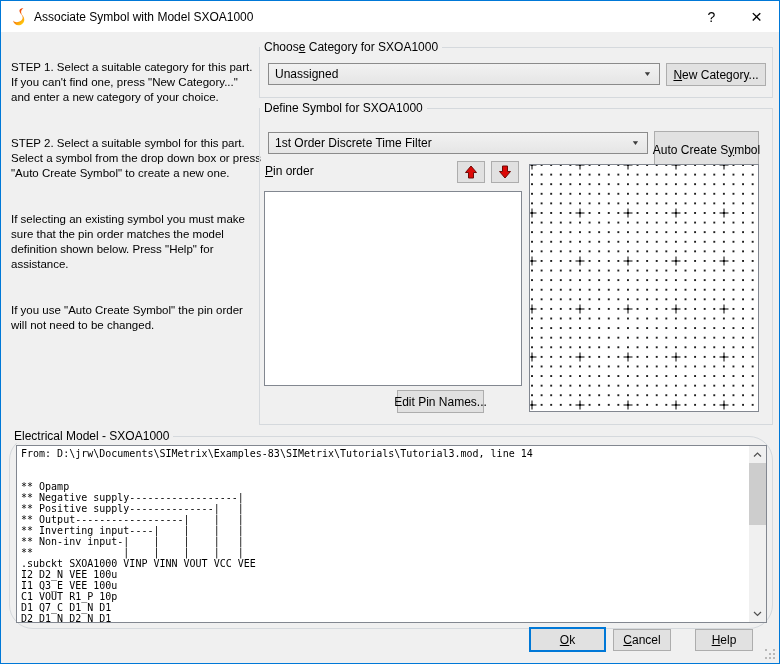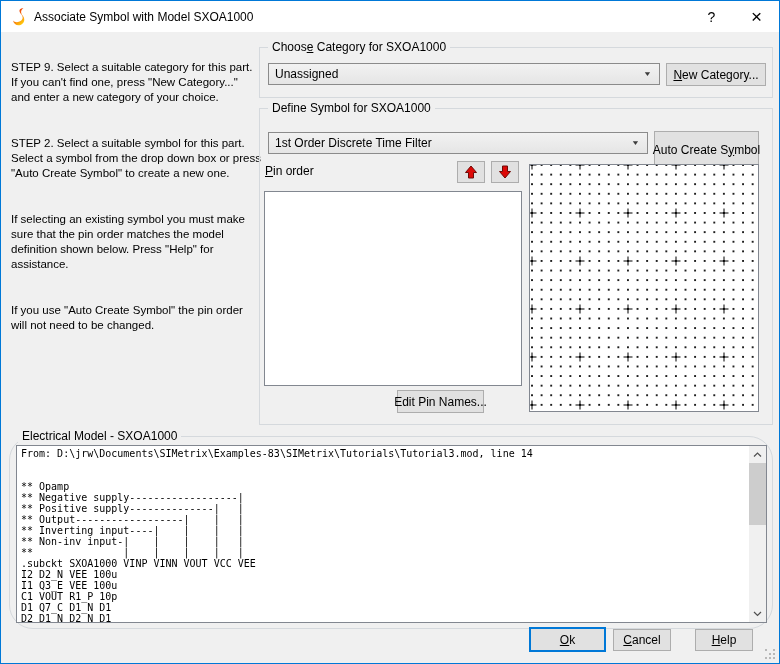--- a/index.html
+++ b/index.html
@@ -39,21 +39,21 @@
     white-space:pre-line;
   }
   .instructions p { margin-bottom:16px; white-space:pre-line; }
   
   .group {
     position:absolute;
     border:1px solid #d5d9dd;
     background:transparent;
   }
   .gb-label {
-    position:absolute; top:-8px; left:8px;
+    position:absolute; top:-8px; left:0;
     background:#f0f0f0; padding:0 4px;
     font-size:12px; color:#000; white-space:nowrap;
   }
   .u { text-decoration:underline; }
   .gb-category { left:258px; top:46px;  width:514px; height:51px; }
   .gb-symbol   { left:258px; top:107px; width:514px; height:317px; }
   .gb-model    { left:8px;   top:435px; width:764px; height:193px;border-radius:24px; }
   
   .combo {
     position:absolute; height:22px;
@@ -153,21 +153,21 @@
     <span class="title">Associate Symbol with Model SXOA1000</span>
     <div class="tb-btn tb-help">
       <span>?</span>
     </div>
     <div class="tb-btn tb-close">
       <span>×</span>
     </div>
   </div>
 
   <div class="instructions">
-    <p>STEP 9. Select a suitable category for this part.
+    <p>STEP 1. Select a suitable category for this part.
 If you can't find one, press "New Category..."
 and enter a new category of your choice.</p>
     <p>STEP 2. Select a suitable symbol for this part.
 Select a symbol from the drop down box or press
 "Auto Create Symbol" to create a new one.</p>
     <p>If selecting an existing symbol you must make
 sure that the pin order matches the model
 definition shown below. Press "Help" for
 assistance.</p>
     <p>If you use "Auto Create Symbol" the pin order

